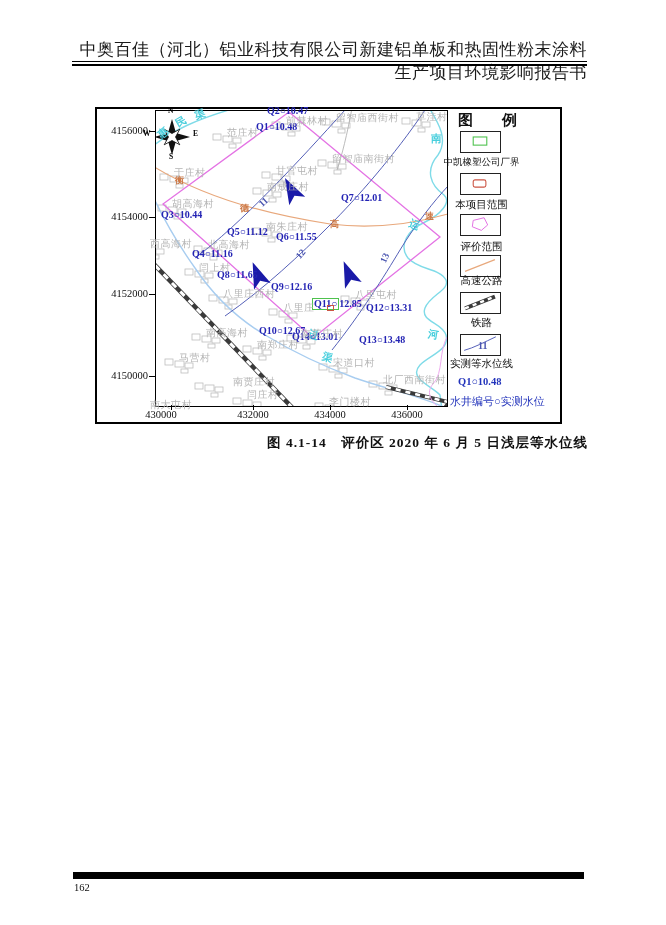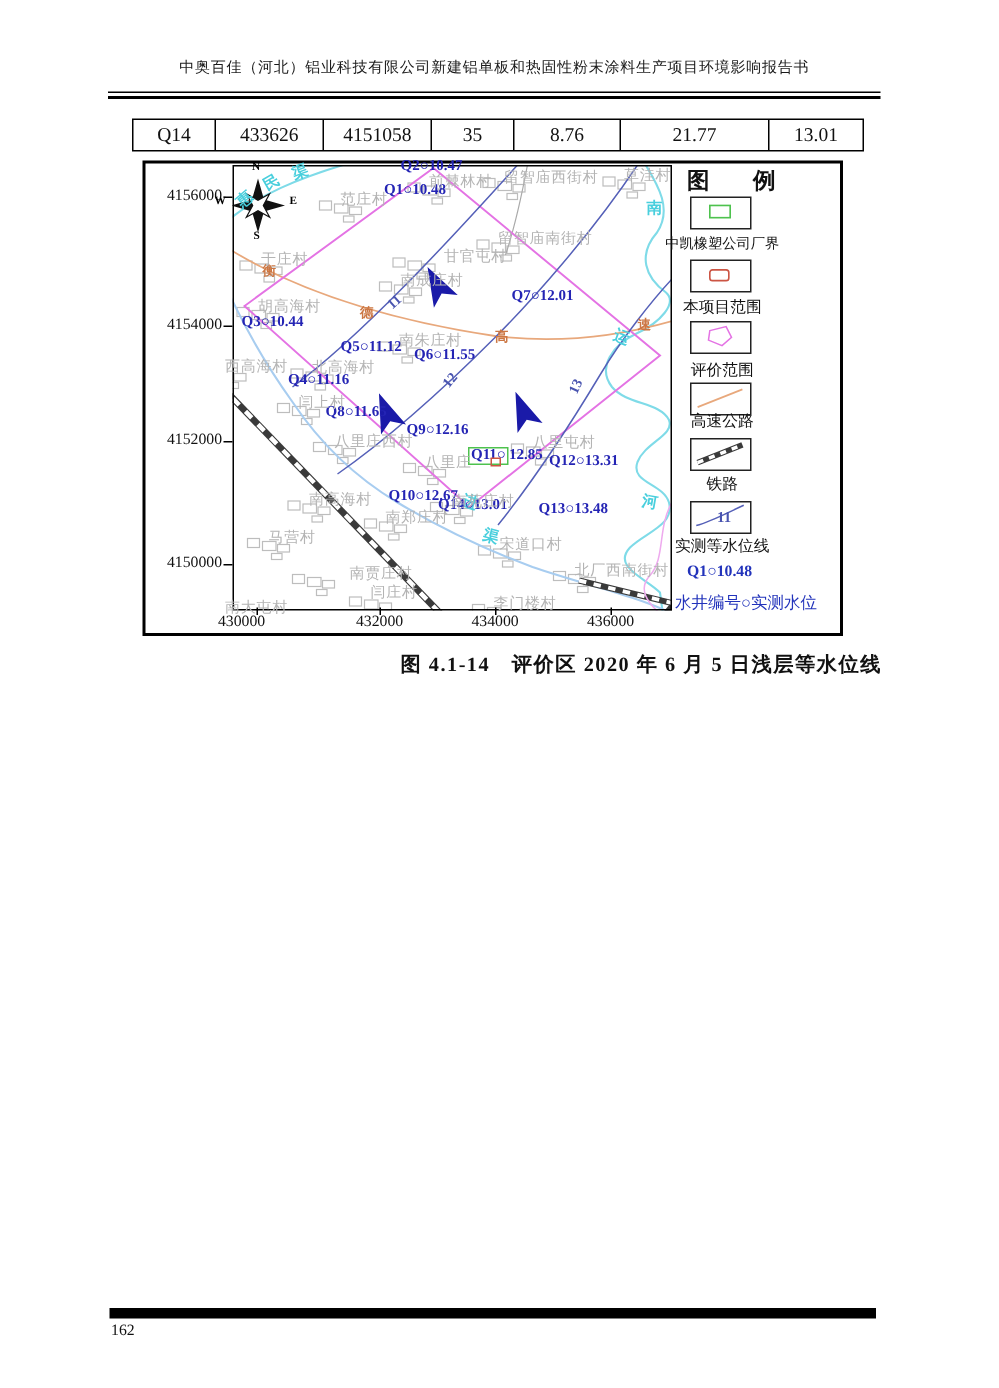--- a/index.html
+++ b/index.html
@@ -1,19 +1,19 @@
 <!DOCTYPE html>
 <html><head>
 <meta charset="utf-8">
 <style>
   html,body{margin:0;padding:0;background:#ffffff;}
   .page{position:relative;width:666px;height:925px;background:#fff;overflow:hidden;
         font-family:"Liberation Serif","DejaVu Serif",serif;color:#111;}
   .abs{position:absolute;}
-  .hdr{left:72px;top:38px;width:515px;text-align:center;font-size:10px;letter-spacing:.5px;color:#1a1a1a;}
+  .hdr{left:72px;top:38px;width:515px;text-align:right;font-size:17px;letter-spacing:.5px;color:#1a1a1a;}
   .rule{background:#000;}
   .tblbox{left:88px;top:79px;width:486px;height:20px;border:1.6px solid #000;}
   .tcell{position:absolute;top:0;height:20px;line-height:20px;text-align:center;font-size:13px;
          border-right:1.2px solid #000;box-sizing:border-box;}
   .tcell:last-child{border-right:none;}
   .figframe{left:95px;top:107px;width:463px;height:313px;border:2px solid #000;}
   .mapframe{left:155px;top:110px;width:291px;height:295px;border:1.5px solid #000;}
   .ytick{width:6px;height:1.3px;background:#000;}
   .xtick{width:1.3px;height:5px;background:#000;}
   .yticklab{width:54px;text-align:right;font-size:10.5px;}
@@ -36,29 +36,20 @@
 </style>
 </head>
 <body>
 
 <div class="page" id="page">
 
   <div class="abs hdr">中奥百佳（河北）铝业科技有限公司新建铝单板和热固性粉末涂料生产项目环境影响报告书</div>
   <div class="abs rule" style="left:72px;top:61px;width:515px;height:1px;"></div>
   <div class="abs rule" style="left:72px;top:63.5px;width:515px;height:2.5px;"></div>
 
-  <div class="abs tblbox" id="tbl">
-      <div class="tcell" style="left: 0px; width: 55px;">Q14</div>
-      <div class="tcell" style="left: 55px; width: 72px;">433626</div>
-      <div class="tcell" style="left: 127px; width: 72px;">4151058</div>
-      <div class="tcell" style="left: 199px; width: 55px;">35</div>
-      <div class="tcell" style="left: 254px; width: 71px;">8.76</div>
-      <div class="tcell" style="left: 325px; width: 99px;">21.77</div>
-      <div class="tcell" style="left: 424px; width: 62px;">13.01</div>
-    </div>
 
   <div class="abs figframe"></div>
 
   <svg class="art" width="666" height="925" viewBox="0 0 666 925">
     <defs>
         <clipPath id="mapclip">
           <rect x="155" y="110" width="293" height="297"></rect>
         </clipPath>
       </defs>
     <g clip-path="url(#mapclip)">
@@ -261,21 +252,21 @@
     <div class="abs well" style="left: 259px; top: 325px;">Q10○12.67</div>
     <div class="abs well" style="left: 312px; top: 298px;"><span class="gb">Q11○<span class="redmark"></span></span>12.85</div>
     <div class="abs well" style="left: 366px; top: 302px;">Q12○13.31</div>
     <div class="abs well" style="left: 359px; top: 334px;">Q13○13.48</div>
     <div class="abs well" style="left: 292px; top: 331px;">Q14○13.01</div>
     <div class="abs vil" style="left: 227px; top: 126px;">范庄村</div>
     <div class="abs vil" style="left: 286px; top: 114px;">前棘林村</div>
     <div class="abs vil" style="left: 336px; top: 111px;">留智庙西街村</div>
     <div class="abs vil" style="left: 416px; top: 110px;">草洼村</div>
     <div class="abs vil" style="left: 332px; top: 152px;">留智庙南街村</div>
-    <div class="abs vil" style="left: 276px; top: 164px; margin-left: 20px;">甘官屯村</div>
+    <div class="abs vil" style="left: 276px; top: 164px;">甘官屯村</div>
     <div class="abs vil" style="left: 267px; top: 180px;">南成庄村</div>
     <div class="abs vil" style="left: 174px; top: 166px;">于庄村</div>
     <div class="abs vil" style="left: 172px; top: 197px;">胡高海村</div>
     <div class="abs vil" style="left: 266px; top: 220px;">南朱庄村</div>
     <div class="abs vil" style="left: 150px; top: 237px;">西高海村</div>
     <div class="abs vil" style="left: 208px; top: 238px;">北高海村</div>
     <div class="abs vil" style="left: 199px; top: 261px;">闫上村</div>
     <div class="abs vil" style="left: 223px; top: 287px;">八里庄西村</div>
     <div class="abs vil" style="left: 283px; top: 301px;">八里庄</div>
     <div class="abs vil" style="left: 355px; top: 288px;">八里屯村</div>

